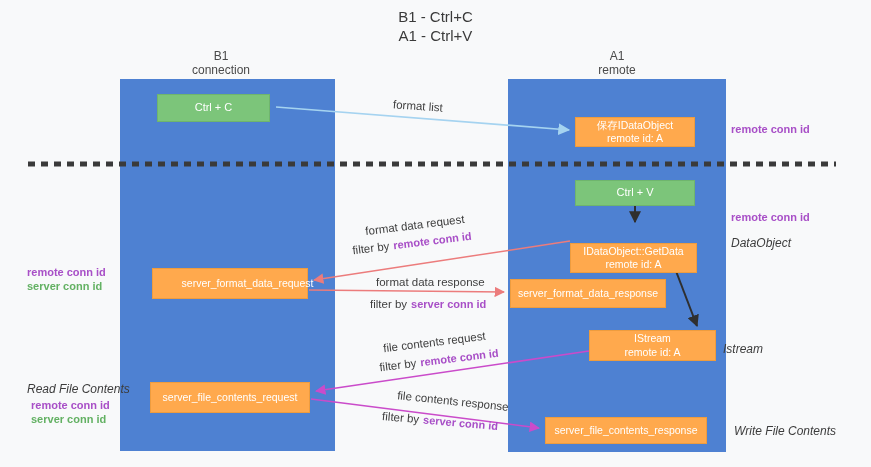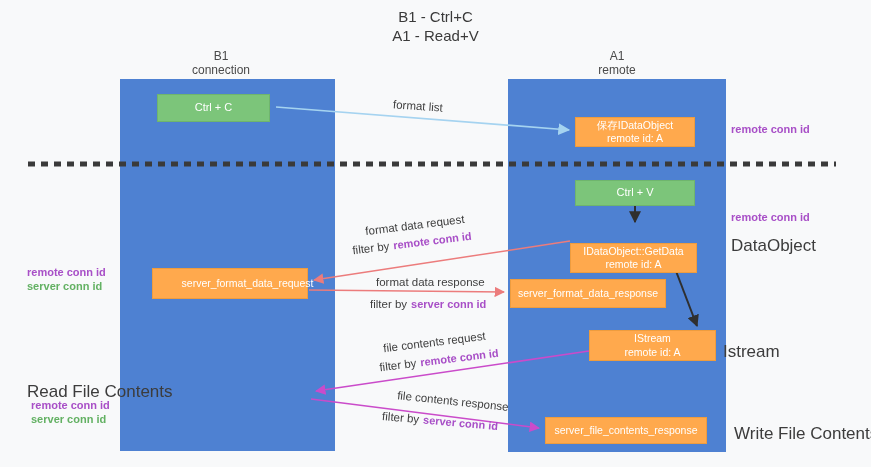--- a/index.html
+++ b/index.html
@@ -15,37 +15,37 @@
   .colhead{top:49px;width:140px;text-align:center;font-size:12px;color:#4a4a4a;line-height:1.2;}
   .column{background:var(--column-blue);}
   .box{display:flex;flex-direction:column;align-items:center;justify-content:center;
        color:#fff;text-align:center;box-sizing:border-box;font-size:11px;line-height:1.25;}
   .box.orange{background:var(--box-orange);border:1px solid #ee9c3e;}
   .box.green{background:var(--box-green);border:1px solid #6fb56d;}
   .box .s{font-size:10.5px;}
   .elabel{font-size:11.5px;color:#3f3f3f;white-space:nowrap;}
   .purple{color:var(--text-purple);font-weight:bold;font-size:11px;white-space:nowrap;}
   .greent{color:var(--text-green);font-weight:bold;font-size:11px;white-space:nowrap;}
-  .plain{color:#3c3c3c;font-size:17px;white-space:nowrap;}
+  .plain{color:#3c3c3c;font-size:12px;white-space:nowrap;font-style:italic;}
   .fb{margin-right:4px;}
   svg.overlay{position:absolute;left:0;top:0;pointer-events:none;}
   .st-blue{stroke:var(--arrow-lightblue);stroke-width:1.7;fill:none;}
   .st-black{stroke:var(--arrow-black);stroke-width:2;fill:none;}
   .st-salmon{stroke:var(--arrow-salmon);stroke-width:1.5;fill:none;}
   .st-magenta{stroke:var(--arrow-magenta);stroke-width:1.5;fill:none;}
   .st-dash{stroke:#3a3a3a;stroke-width:5;stroke-dasharray:7 6;fill:none;}
 </style>
 </head>
 <body>
 
 <div class="canvas">
 
   <div class="abs title">
     <div>B1 - Ctrl+C</div>
-    <div>A1 - Read+V</div>
+    <div>A1 - Ctrl+V</div>
   </div>
 
   <div class="abs colhead" style="left:151px;">
     <div>B1</div>
     <div>connection</div>
   </div>
   <div class="abs colhead" style="left:547px;">
     <div>A1</div>
     <div>remote</div>
   </div>
@@ -102,20 +102,23 @@
 
   <div class="abs box orange" style="left:510px;top:279px;width:156px;height:29px;">
     <div class="s">server_format_data_response</div>
   </div>
 
   <div class="abs box orange" style="left:589px;top:330px;width:127px;height:31px;">
     <div class="s">IStream</div>
     <div class="s">remote id: A</div>
   </div>
 
+  <div class="abs box orange" style="left:150px;top:382px;width:160px;height:31px;">
+    <div class="s">server_file_contents_request</div>
+  </div>
 
   <div class="abs box orange" style="left:545px;top:417px;width:162px;height:27px;">
     <div class="s">server_file_contents_response</div>
   </div>
 
   <div class="abs elabel" style="left:393px;top:100px;transform:rotate(4deg);">format list</div>
 
   <div class="abs elabel" style="left:365px;top:219px;transform:rotate(-7deg);">format data request</div>
   <div class="abs elabel" style="left:352px;top:237px;transform:rotate(-7deg);">
     <span class="fb">filter by</span><span class="purple">remote conn id</span>

